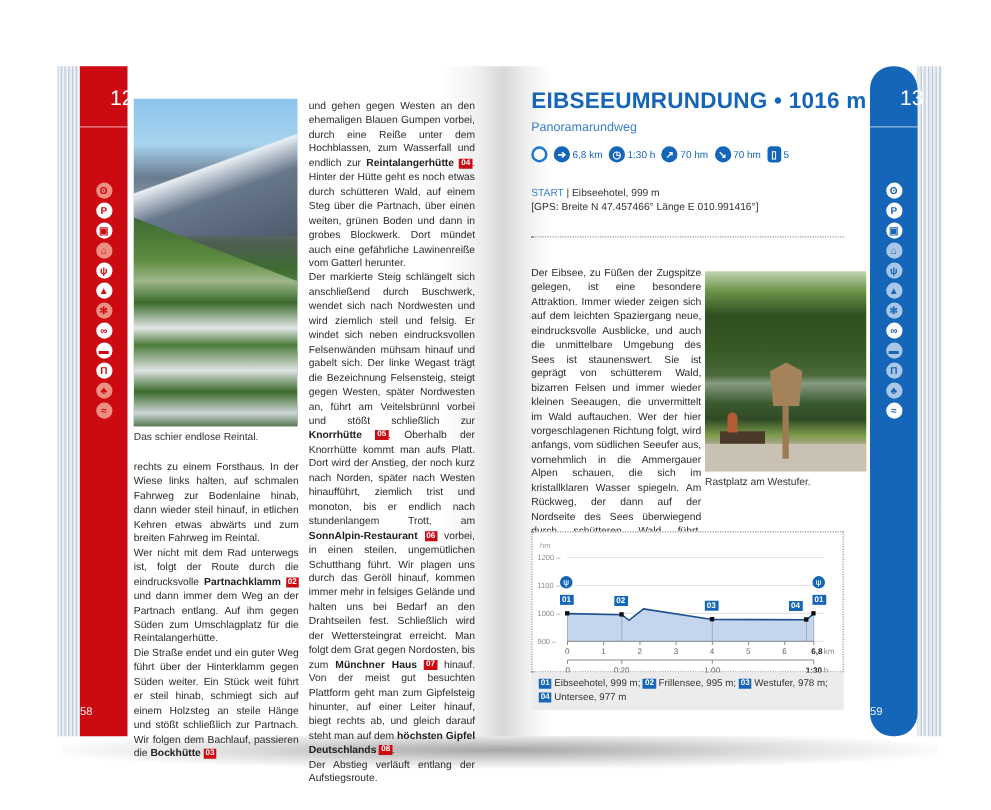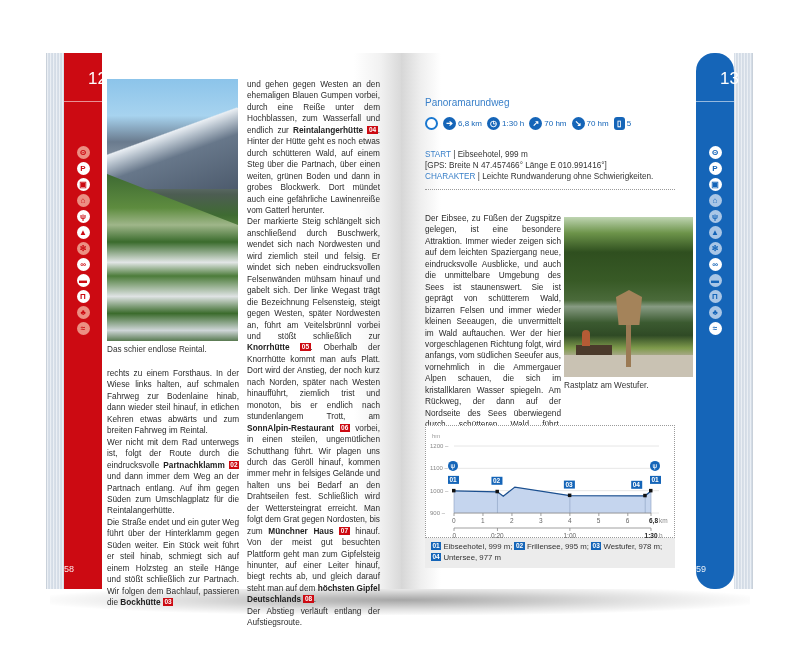--- a/index.html
+++ b/index.html
@@ -136,20 +136,21 @@
       <p>Die Straße endet und ein guter Weg führt über der Hinterklamm gegen Süden weiter. Ein Stück weit führt er steil hinab, schmiegt sich auf einem Holzsteg an steile Hänge und stößt schließlich zur Partnach. Wir folgen dem Bachlauf, passieren die <b class="bold">Bockhütte</b> <span class="wp wp-red">03</span></p>
     </div>
   <div class="col col-l2" id="col-l2">
       <p>und gehen gegen Westen an den ehemaligen Blauen Gumpen vorbei, durch eine Reiße unter dem Hochblassen, zum Wasserfall und endlich zur <b class="bold">Reintalangerhütte</b> <span class="wp wp-red">04</span>. Hinter der Hütte geht es noch etwas durch schütteren Wald, auf einem Steg über die Partnach, über einen weiten, grünen Boden und dann in grobes Blockwerk. Dort mündet auch eine gefährliche Lawinenreiße vom Gatterl herunter.</p>
       <p>Der markierte Steig schlängelt sich anschließend durch Buschwerk, wendet sich nach Nordwesten und wird ziemlich steil und felsig. Er windet sich neben eindrucksvollen Felsenwänden mühsam hinauf und gabelt sich. Der linke Wegast trägt die Bezeichnung Felsensteig, steigt gegen Westen, später Nordwesten an, führt am Veitelsbrünnl vorbei und stößt schließlich zur <b class="bold">Knorrhütte</b> <span class="wp wp-red">05</span>. Oberhalb der Knorrhütte kommt man aufs Platt. Dort wird der Anstieg, der noch kurz nach Norden, später nach Westen hinaufführt, ziemlich trist und monoton, bis er endlich nach stundenlangem Trott, am <b class="bold">SonnAlpin-Restaurant</b> <span class="wp wp-red">06</span> vorbei, in einen steilen, ungemütlichen Schutthang führt. Wir plagen uns durch das Geröll hinauf, kommen immer mehr in felsiges Gelände und halten uns bei Bedarf an den Drahtseilen fest. Schließlich wird der Wettersteingrat erreicht. Man folgt dem Grat gegen Nordosten, bis zum <b class="bold">Münchner Haus</b> <span class="wp wp-red">07</span> hinauf. Von der meist gut besuchten Plattform geht man zum Gipfelsteig hinunter, auf einer Leiter hinauf, biegt rechts ab, und gleich darauf steht man auf dem <b class="bold">höchsten Gipfel Deutschlands</b> <span class="wp wp-red">08</span>.</p>
       <p>Der Abstieg verläuft entlang der Aufstiegsroute.</p>
     </div>
 </div>
 
 <div class="page page-right">
+  <div class="title">EIBSEEUMRUNDUNG • 1016 m</div>
   <div class="subtitle">Panoramarundweg</div>
 
   <div class="facts">
     <div class="fact">
       <span class="fact-ic ring"></span>
     </div>
     <div class="fact">
       <span class="fact-ic">➔</span>
       <span>6,8 km</span>
     </div>
@@ -169,23 +170,20 @@
       <span class="fact-ic doc">▯</span>
       <span>5</span>
     </div>
   </div>
 
   <div class="meta">
     <div>
       <span class="lbl">START</span> | <span>Eibseehotel, 999 m</span>
     </div>
     <div>[GPS: Breite N 47.457466°  Länge E 010.991416°]</div>
-    <div>
-      <span class="lbl">CHARAKTER</span> | <span>Leichte Rundwanderung ohne Schwierigkeiten.</span>
-    </div>
   </div>
   <div class="dots"></div>
 
   <div class="col col-r1">Der Eibsee, zu Füßen der Zugspitze gelegen, ist eine besondere Attraktion. Immer wieder zeigen sich auf dem leichten Spaziergang neue, eindrucksvolle Ausblicke, und auch die unmittelbare Umgebung des Sees ist staunenswert. Sie ist geprägt von schütterem Wald, bizarren Felsen und immer wieder kleinen Seeaugen, die unvermittelt im Wald auftauchen. Wer der hier vorgeschlagenen Richtung folgt, wird anfangs, vom südlichen Seeufer aus, vornehmlich in die Ammergauer Alpen schauen, die sich im kristallklaren Wasser spiegeln. Am Rückweg, der dann auf der Nordseite des Sees überwiegend durch schütteren Wald führt, dominieren die</div>
 
   <div class="photo-right">
     <div class="path"></div>
     <div class="sign-post"></div>
     <div class="sign-roof"></div>
     <div class="bench"></div>

